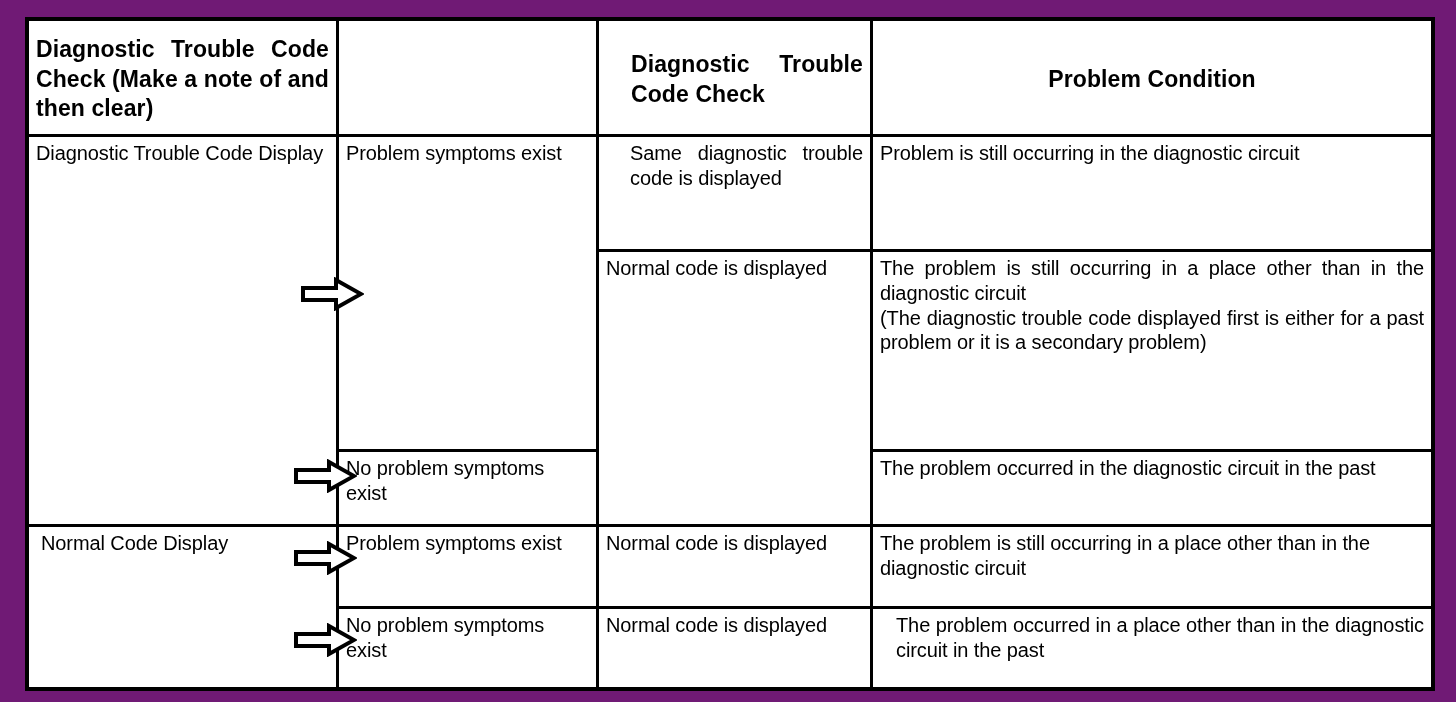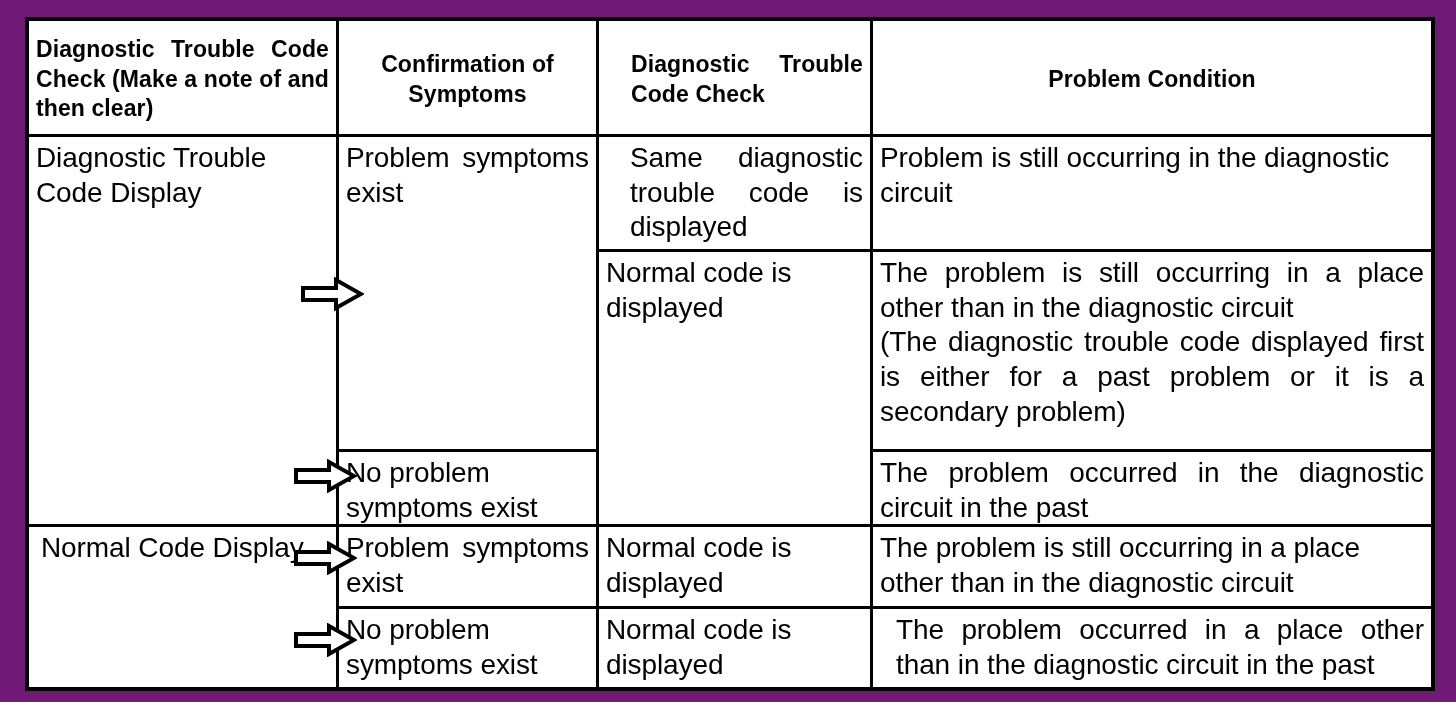--- a/index.html
+++ b/index.html
@@ -29,21 +29,21 @@
   .vline.v3{left:841px;height:666px;}
 
   
   .hline{position:absolute;background:#000;height:3px;}
 
   
   .cell{
     position:absolute;
     box-sizing:border-box;
     padding:4px 7px 0 7px;
-    font-size:28px;
+    font-size:20px;
     line-height:1.24;
     letter-spacing:-0.1px;
     overflow:hidden;
   }
   .cell.hdr{
     font-weight:bold;
     font-size:23px;
     line-height:1.30;
     letter-spacing:0.1px;
     display:flex;
@@ -76,23 +76,20 @@
     <div class="hline" style="left:841px;top:428px;width:561px;"></div>
 
     <div class="hline" style="left:0;top:503px;width:1402px;"></div>
 
     <div class="hline" style="left:307px;top:585px;width:1095px;"></div>
 
     <div class="cell hdr" style="left:0;top:0;width:307px;height:113px;">
       <div class="just">Diagnostic Trouble Code Check (Make a note of and then clear)</div>
     </div>
 
-    <div class="cell hdr ctr" style="left:310px;top:0;width:257px;height:113px;">
-      <div>Confirmation of Symptoms</div>
-    </div>
 
     <div class="cell hdr" style="left:570px;top:0;width:271px;height:113px;padding-left:32px;">
       <div class="just">Diagnostic Trouble Code Check</div>
     </div>
 
     <div class="cell hdr ctr" style="left:844px;top:0;width:558px;height:113px;justify-content:center;">
       <div>Problem Condition</div>
     </div>
 
     <div class="cell" style="left:0;top:116px;width:307px;height:387px;">

